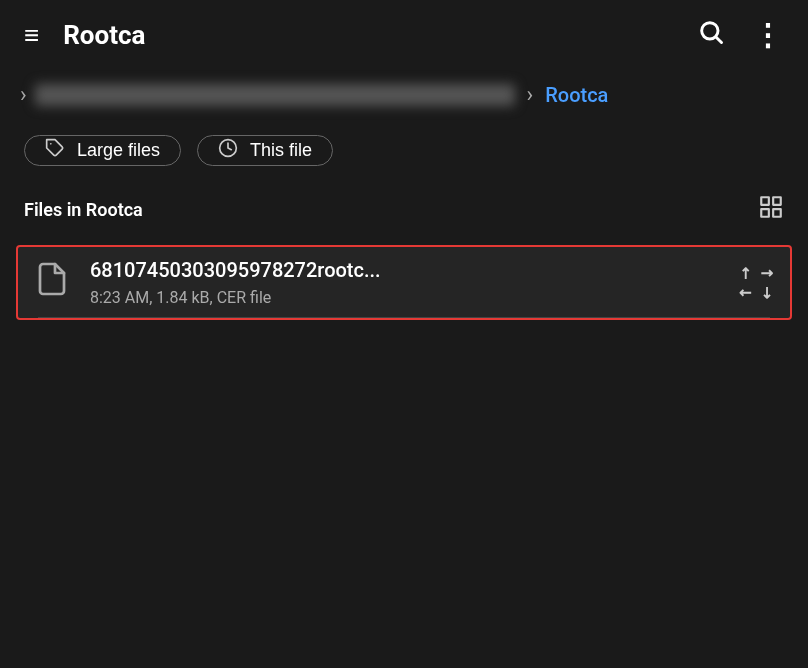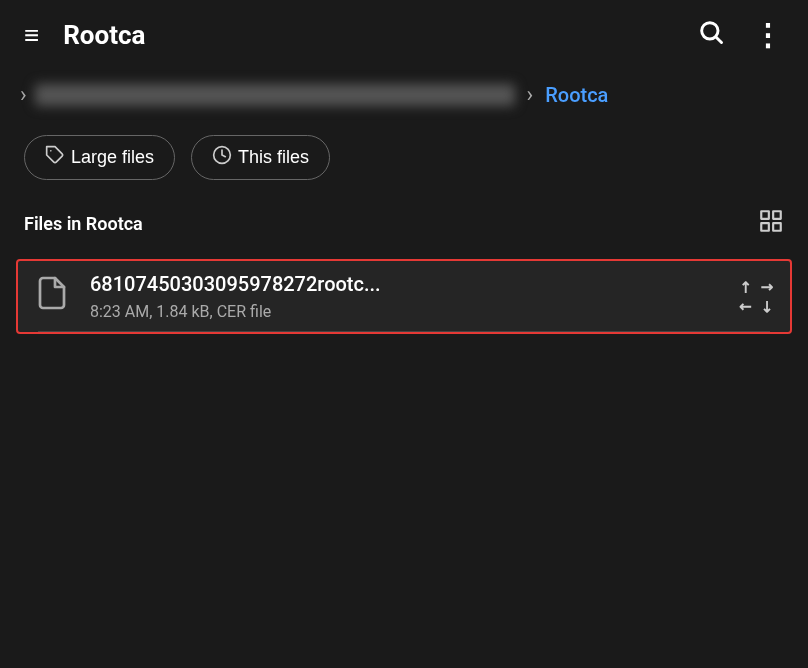--- a/index.html
+++ b/index.html
@@ -91,24 +91,24 @@
     .filters {
       display: flex;
       align-items: center;
       padding: 16px 24px;
       gap: 16px;
     }
 
     .filter-chip {
       display: flex;
       align-items: center;
-      gap: 6px;
+      gap: 12px;
       border: 1.5px solid #666666;
       border-radius: 50px;
-      padding: 9px 20px;
+      padding: 2px 20px;
       cursor: pointer;
       background: transparent;
       color: #ffffff;
       font-size: 18px;
     }
 
     .filter-chip-icon {
       font-size: 20px;
       color: #cccccc;
     }
@@ -251,21 +251,21 @@
     <span class="filter-chip-label">Large files</span>
   </button>
 
   <button class="filter-chip">
     <span class="filter-chip-icon">
       <svg xmlns="http://www.w3.org/2000/svg" width="20" height="20" viewBox="0 0 24 24" fill="none" stroke="#cccccc" stroke-width="2" stroke-linecap="round" stroke-linejoin="round">
         <circle cx="12" cy="12" r="10"></circle>
         <polyline points="12 6 12 12 16 14"></polyline>
       </svg>
     </span>
-    <span class="filter-chip-label">This files</span>
+    <span class="filter-chip-label">This file</span>
   </button>
 </div>
 
 <div class="section-header">
   <span class="section-title">Files in Rootca</span>
   <span class="grid-icon">
     <svg xmlns="http://www.w3.org/2000/svg" width="26" height="26" viewBox="0 0 24 24" fill="none" stroke="#cccccc" stroke-width="2" stroke-linecap="round" stroke-linejoin="round">
       <rect x="3" y="3" width="7" height="7"></rect>
       <rect x="14" y="3" width="7" height="7"></rect>
       <rect x="14" y="14" width="7" height="7"></rect>

